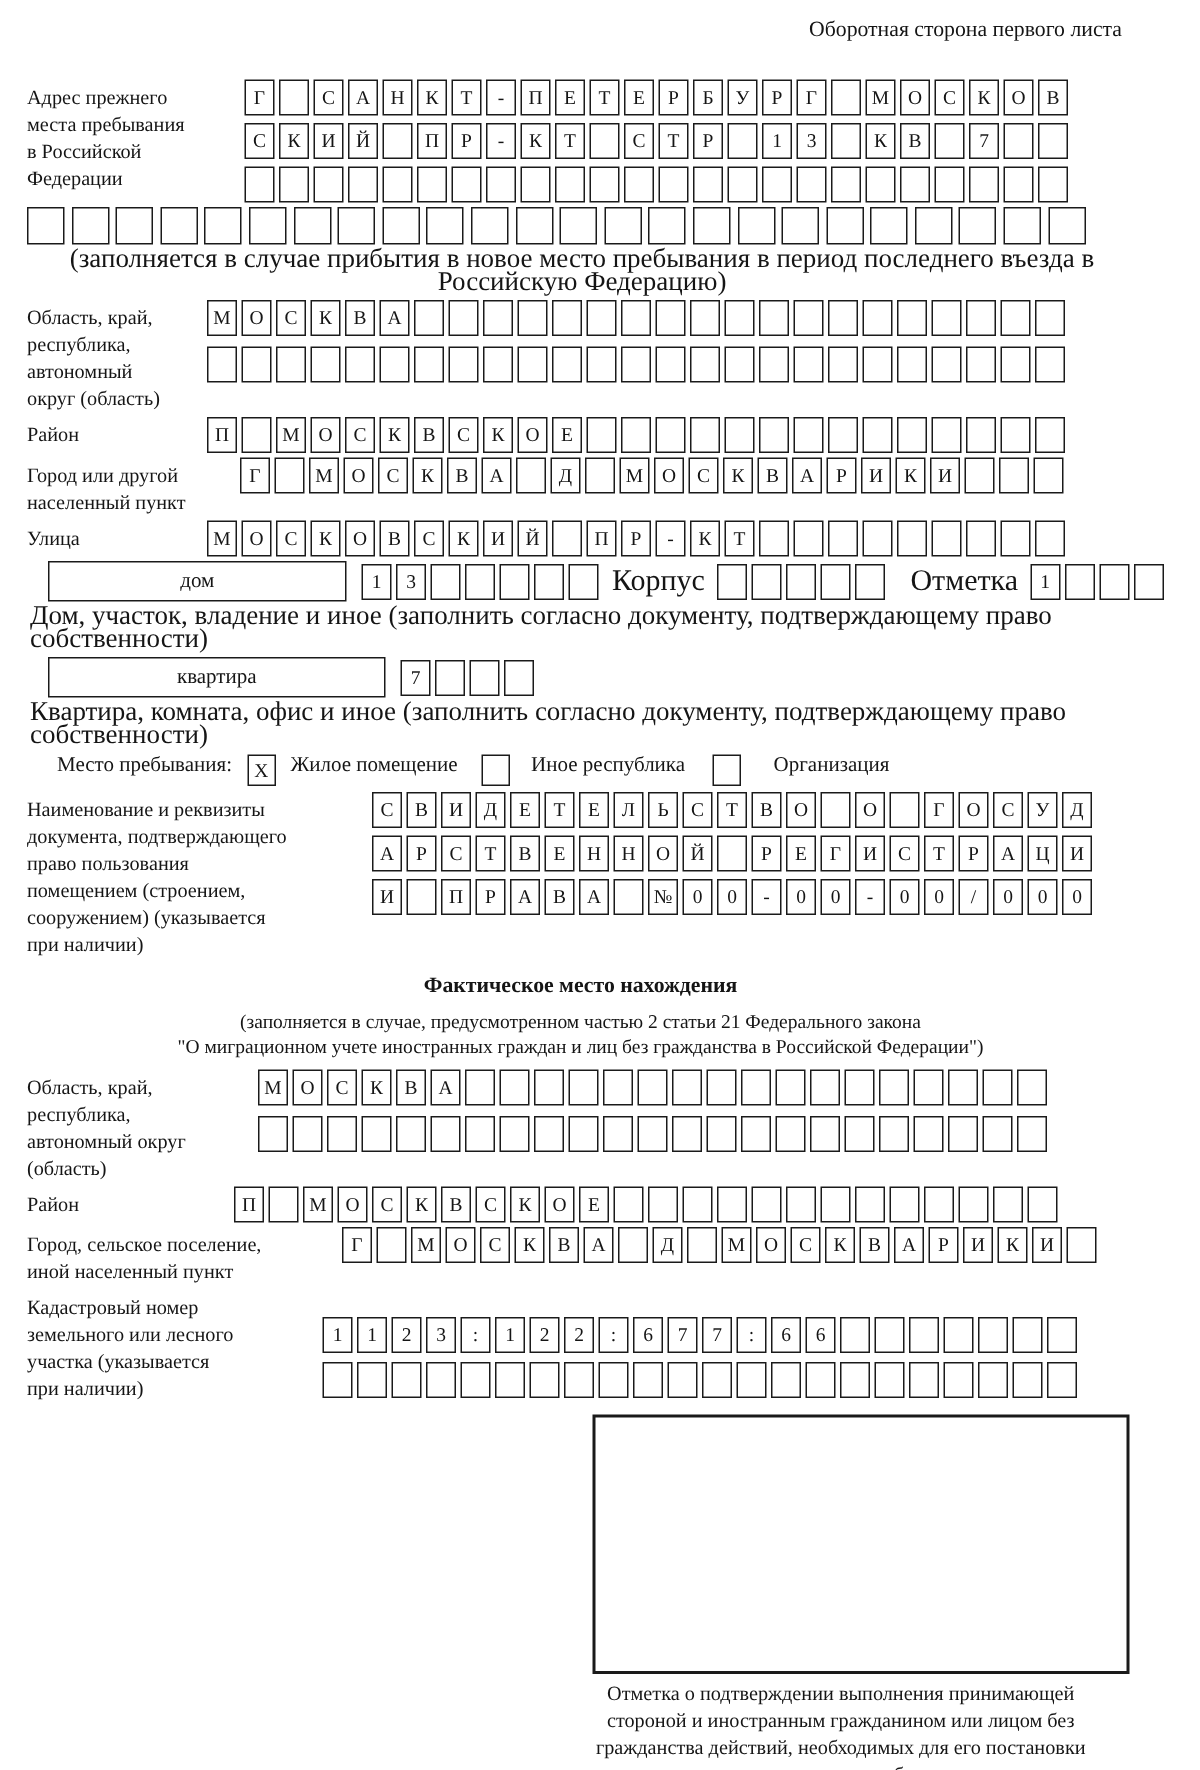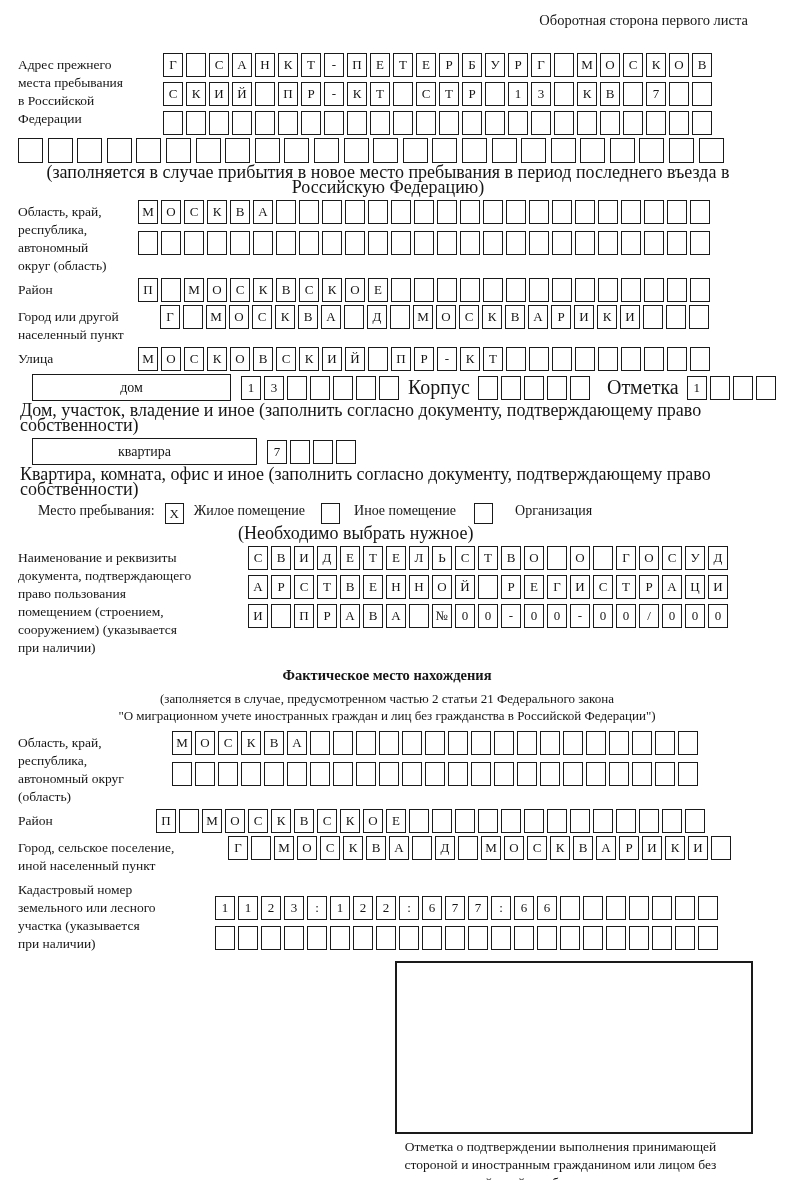--- a/index.html
+++ b/index.html
@@ -349,25 +349,24 @@
         <span class="cell"></span>
       </span>
   </div>
   <div class="caption">Квартира, комната, офис и иное (заполнить согласно документу, подтверждающему право собственности)</div>
 
   <div class="stay-row">
     <span>Место пребывания:</span>
     <span class="cb" style="margin:0 10px 0 10px;">X</span>
     <span>Жилое помещение</span>
     <span class="cb" style="margin:0 14px 0 16px;"></span>
-    <span>Иное помещение</span>
+    <span>Иное республика</span>
     <span class="cb" style="margin:0 22px 0 18px;"></span>
     <span>Организация</span>
   </div>
-  <div class="caption" style="margin-left:220px;">(Необходимо выбрать нужное)</div>
 
   <div class="field" style="margin-top:4px;">
     <div class="flabel w230">Наименование и реквизиты
 документа, подтверждающего
 право пользования
 помещением (строением,
 сооружением) (указывается
 при наличии)</div>
     <div class="rowstack">
       <div class="cells">

